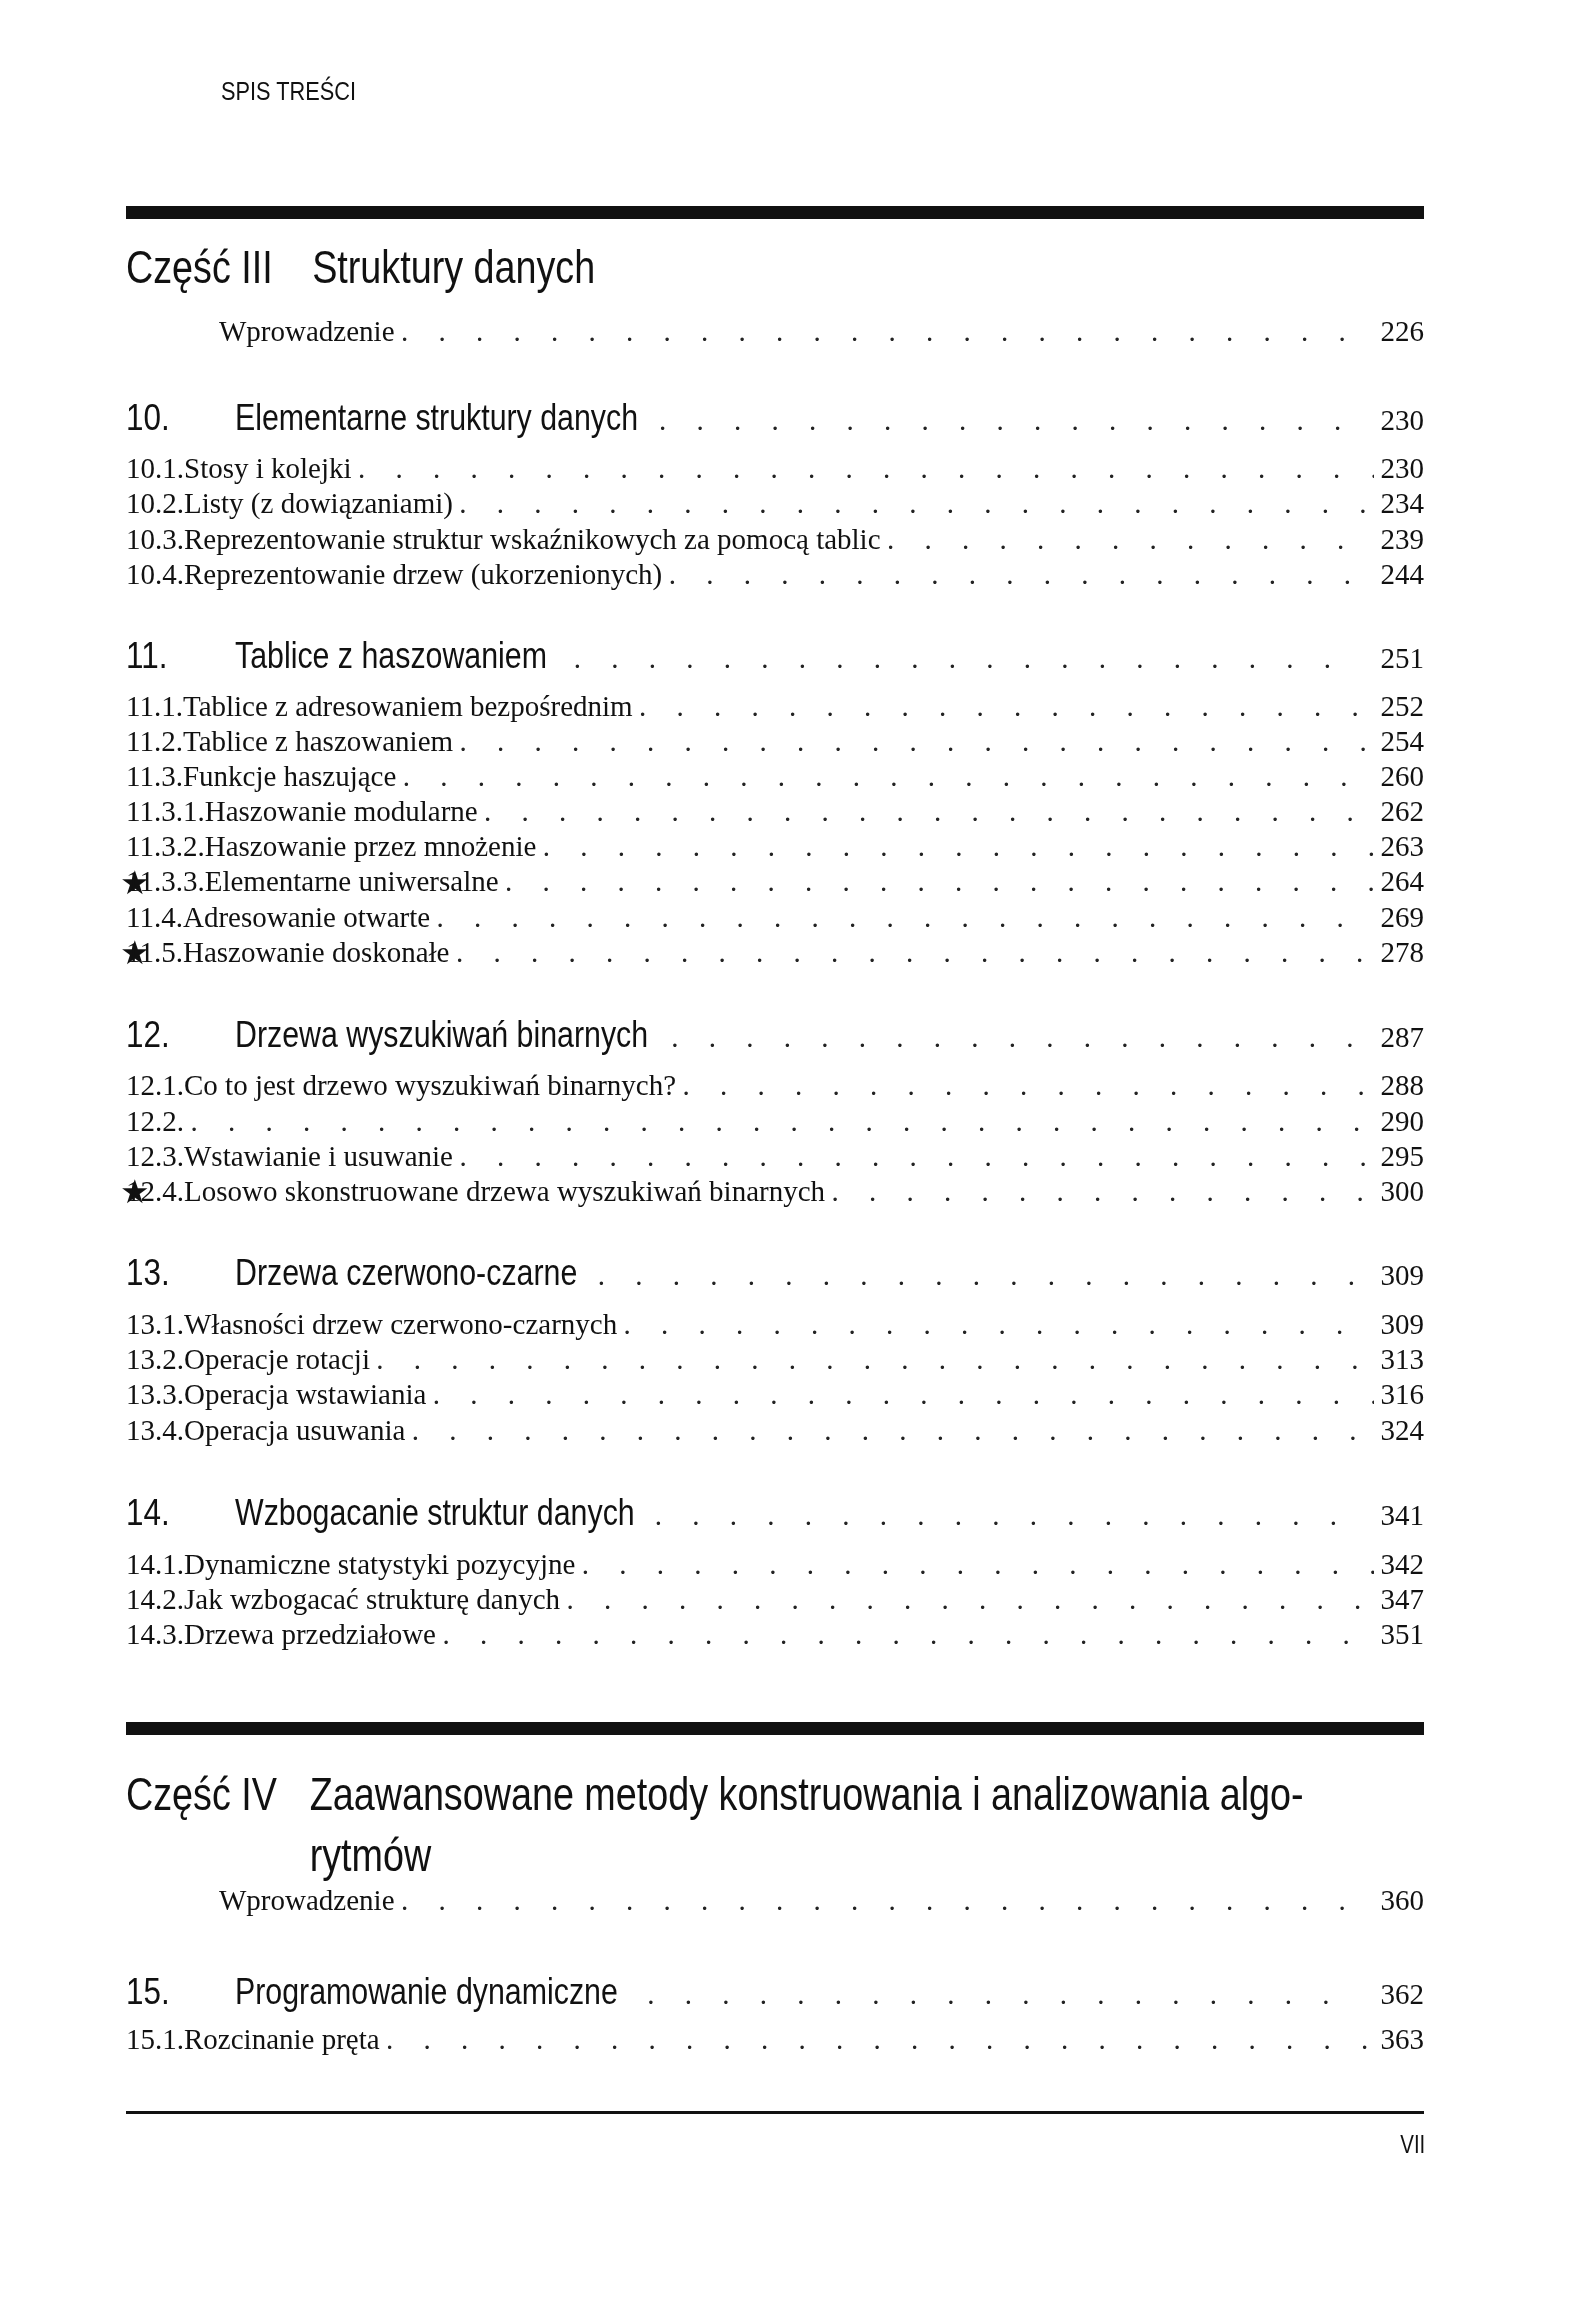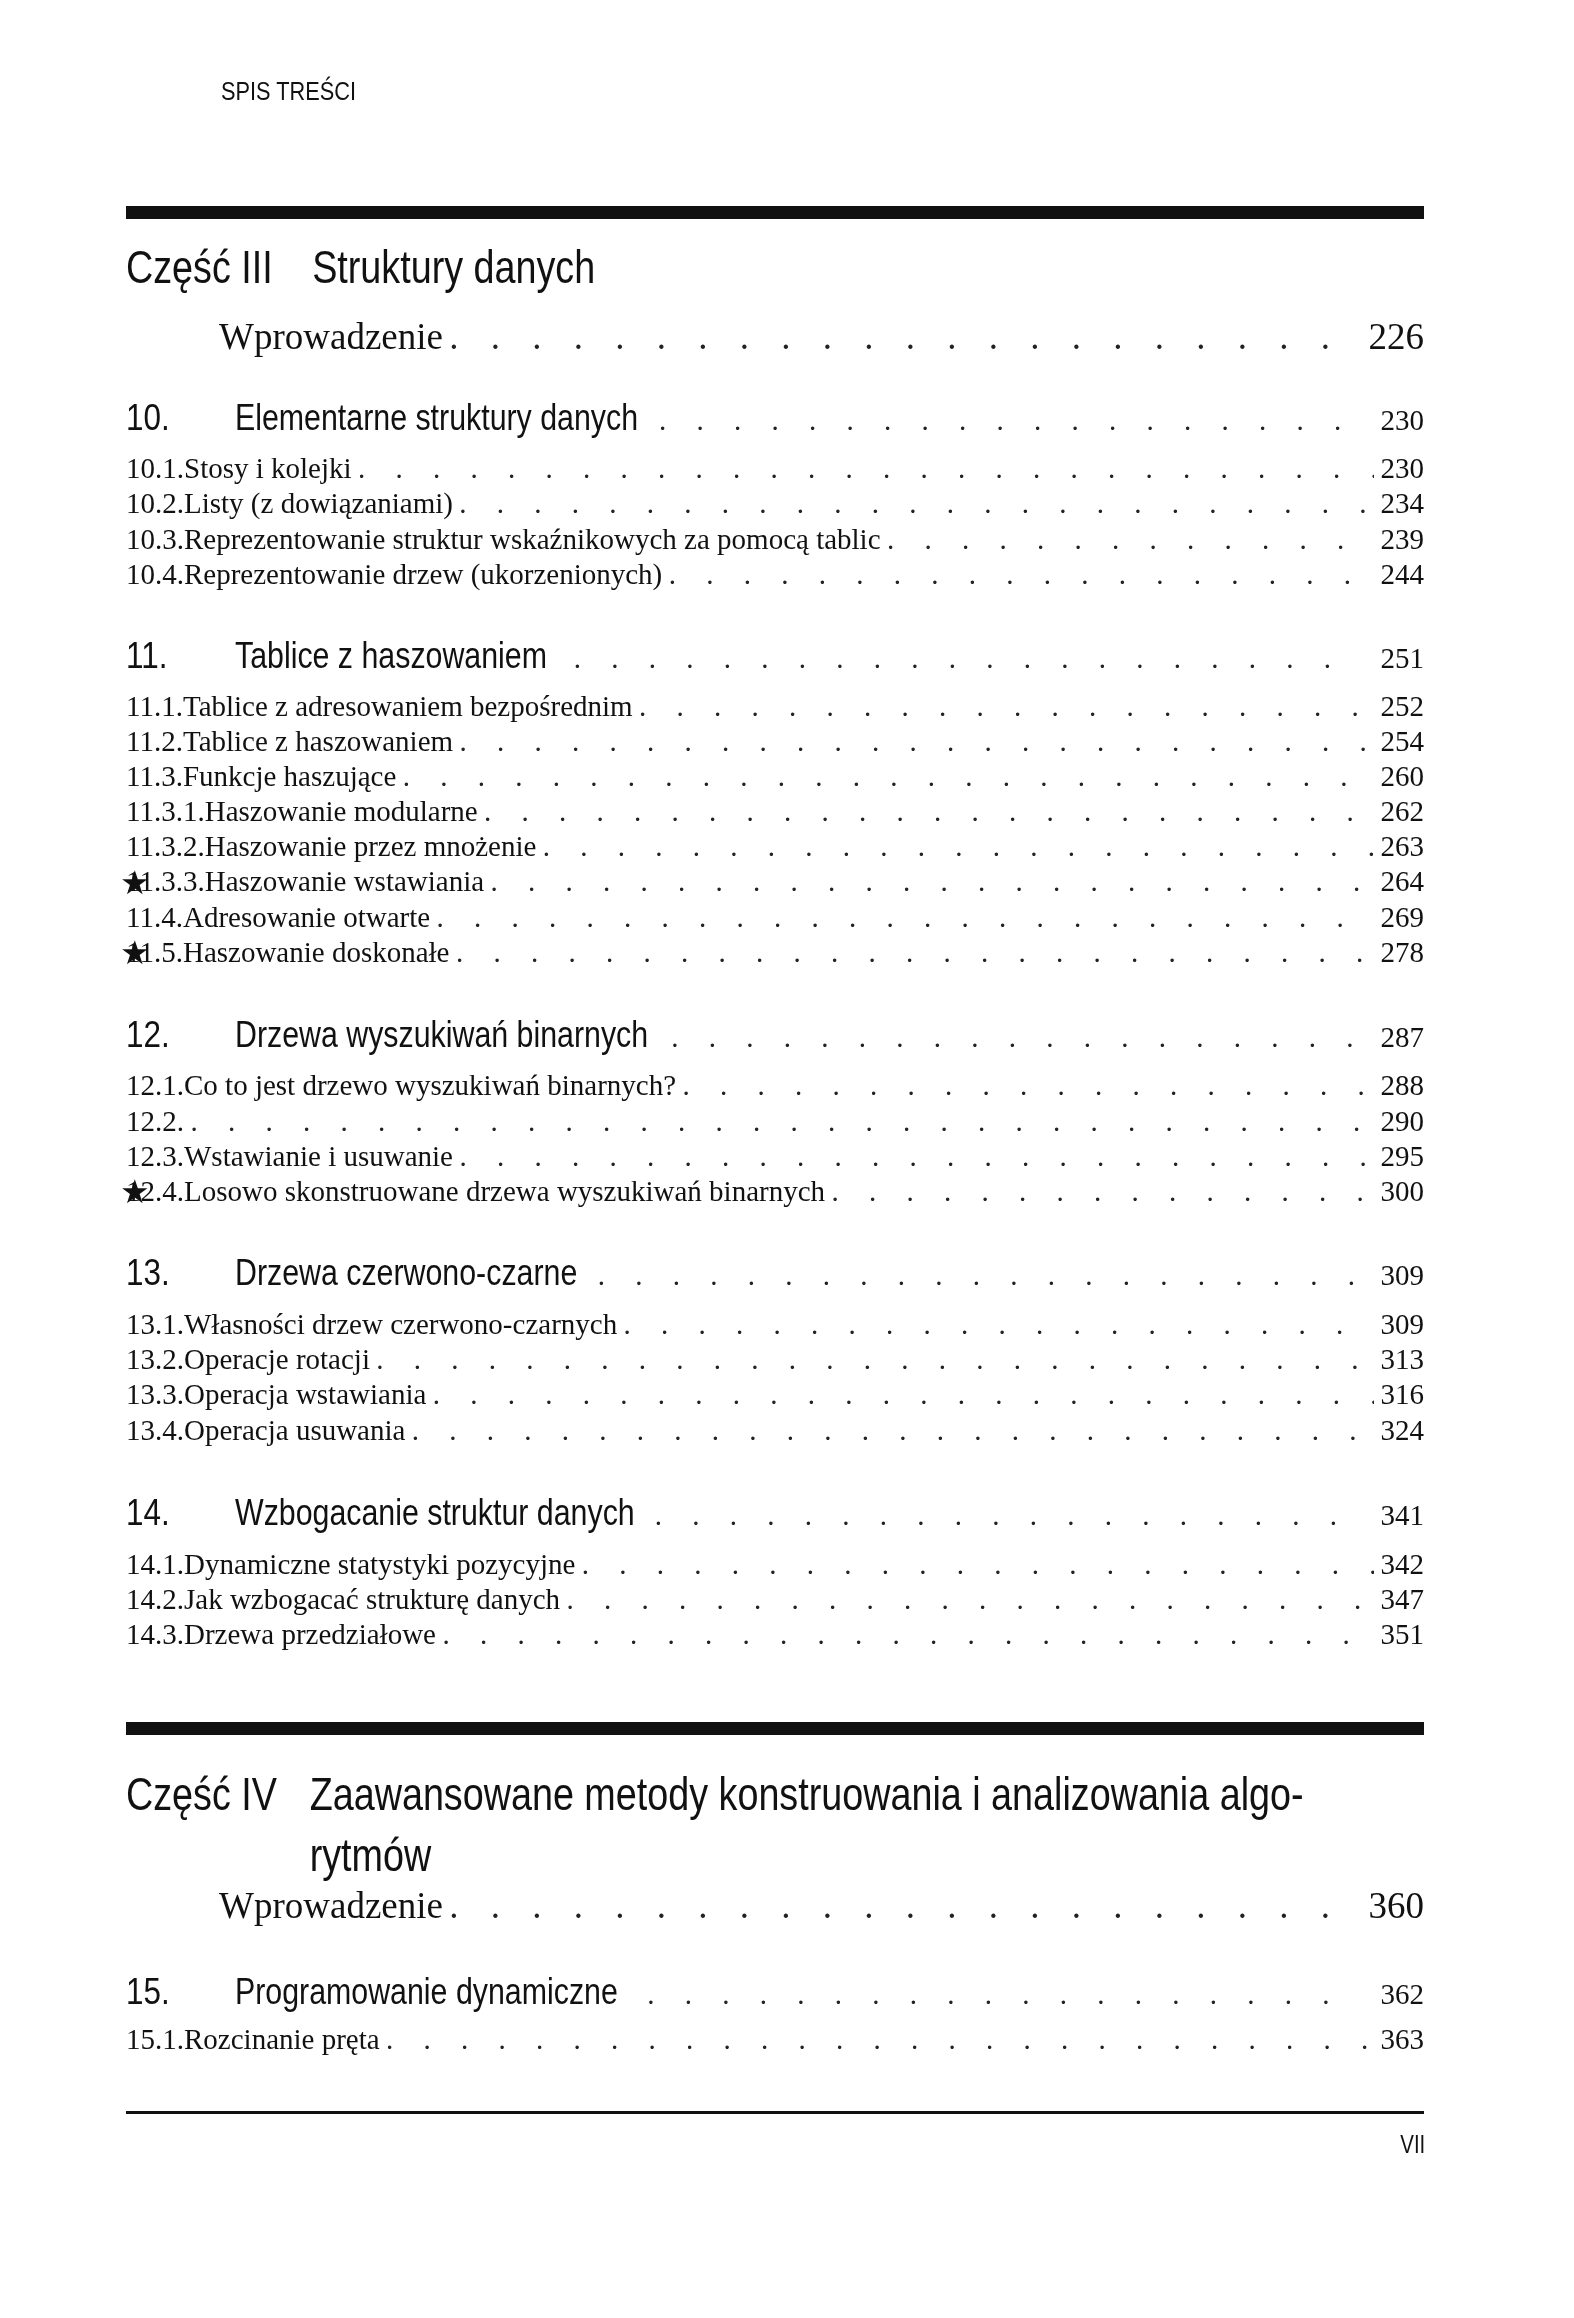--- a/index.html
+++ b/index.html
@@ -26,21 +26,21 @@
   .row .page { flex:none; text-align:right; }
 
   .chapter { font-size:37px;gap:16px; }
   .chapter .num { width:93px; font-family:"Liberation Sans", sans-serif; transform:scaleX(0.85); transform-origin:left; }
   .chapter .title { font-family:"Liberation Sans", sans-serif; display:inline-block; }
   .chapter .page { font-family:"Liberation Serif", serif; font-size:29px; }
   .chapter .dots { font-family:"Liberation Serif", serif; font-size:29px; }
 
   .section { font-size:29px; font-family:"Liberation Serif", serif; }
   .section .num2 { width:93px; }
-  .intro { font-size:37px; font-family:"Liberation Serif", serif; }
+  .intro { font-size:29px; font-family:"Liberation Serif", serif; }
   .intro .title { margin-left:93px; }
 
   .star { position:absolute; left:120px; font-size:33px; line-height:1; }
   #page-number { right:150px; top:2079px; font-size:25.6px; transform:scaleX(0.8); transform-origin:right; }
 </style>
 </head>
 <body>
 
 <div id="running-header" class="abs sans">SPIS TREŚCI</div>
 
@@ -119,21 +119,21 @@
   </div>
 <div class="row section" style="top:830px;">
     <span class="num2">11.3.2.</span>
     <span class="title">Haszowanie przez mnożenie</span>
     <span class="dots"></span>
     <span class="page">263</span>
   </div>
 <span class="star" style="top:867px;">★</span>
 <div class="row section" style="top:865px;">
     <span class="num2">11.3.3.</span>
-    <span class="title">Haszowanie wstawiania</span>
+    <span class="title">Elementarne uniwersalne</span>
     <span class="dots"></span>
     <span class="page">264</span>
   </div>
 <div class="row section" style="top:901px;">
     <span class="num2">11.4.</span>
     <span class="title">Adresowanie otwarte</span>
     <span class="dots"></span>
     <span class="page">269</span>
   </div>
 <span class="star" style="top:937px;">★</span>

